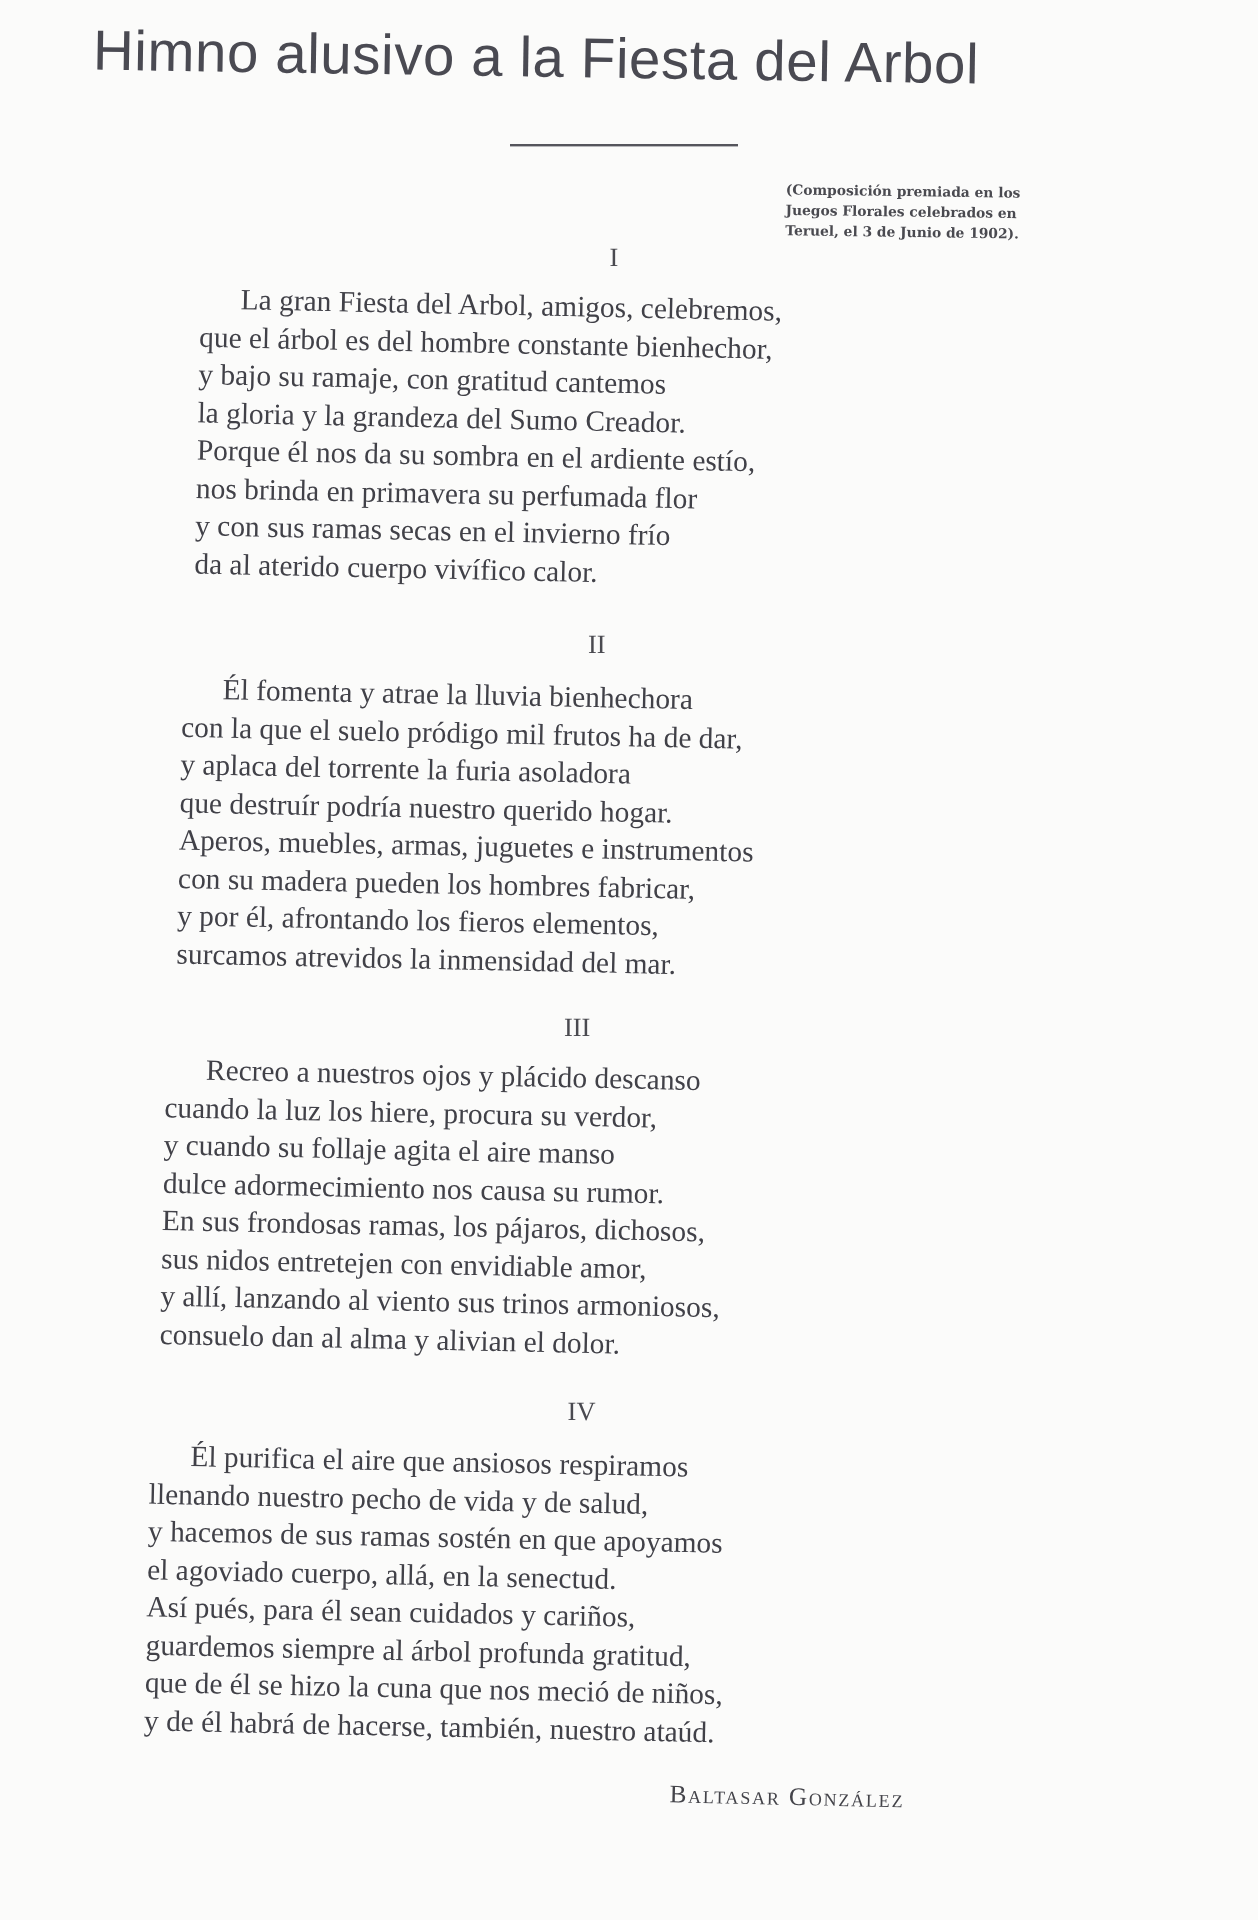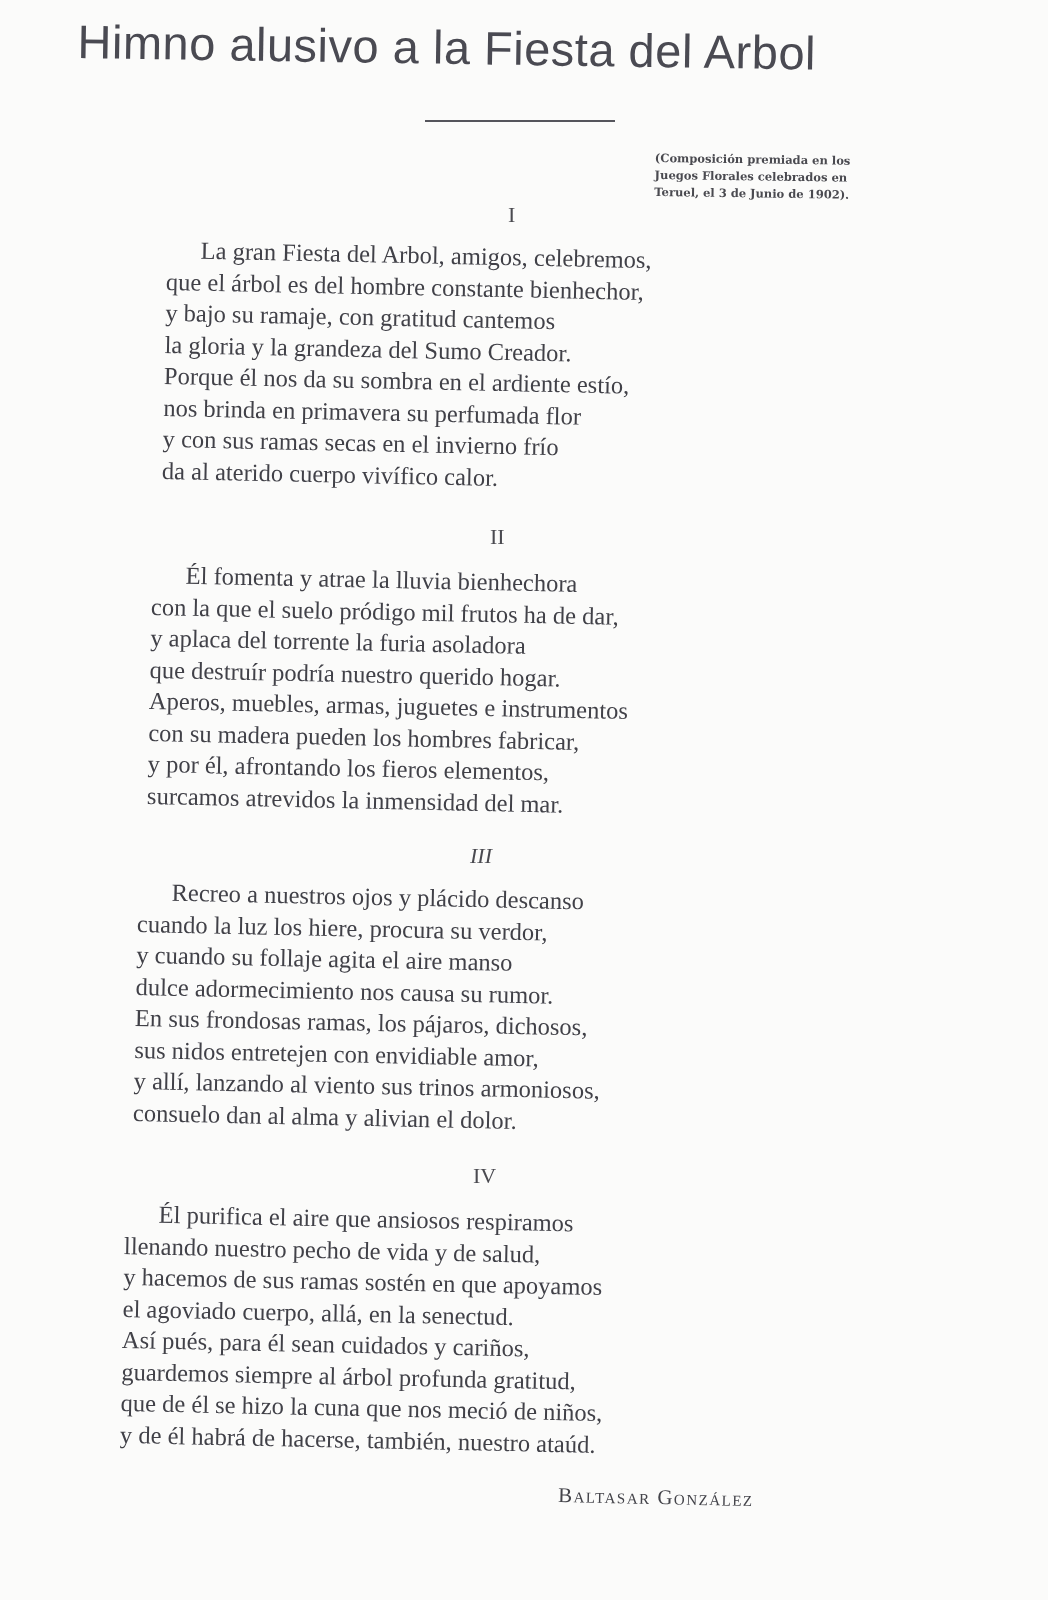--- a/index.html
+++ b/index.html
@@ -71,21 +71,21 @@
     <div class="first">Él fomenta y atrae la lluvia bienhechora</div>
     <div>con la que el suelo pródigo mil frutos ha de dar,</div>
     <div>y aplaca del torrente la furia asoladora</div>
     <div>que destruír podría nuestro querido hogar.</div>
     <div>Aperos, muebles, armas, juguetes e instrumentos</div>
     <div>con su madera pueden los hombres fabricar,</div>
     <div>y por él, afrontando los fieros elementos,</div>
     <div>surcamos atrevidos la inmensidad del mar.</div>
   </div>
 
-  <div class="stanza-num" style="left:470px; top:843px;font-style:italic;">III</div>
+  <div class="stanza-num" style="left:470px; top:843px;">III</div>
   <div class="stanza" style="left:138px; top:876px; transform:rotate(1.2deg);">
     <div class="first">Recreo a nuestros ojos y plácido descanso</div>
     <div>cuando la luz los hiere, procura su verdor,</div>
     <div>y cuando su follaje agita el aire manso</div>
     <div>dulce adormecimiento nos causa su rumor.</div>
     <div>En sus frondosas ramas, los pájaros, dichosos,</div>
     <div>sus nidos entretejen con envidiable amor,</div>
     <div>y allí, lanzando al viento sus trinos armoniosos,</div>
     <div>consuelo dan al alma y alivian el dolor.</div>
   </div>

